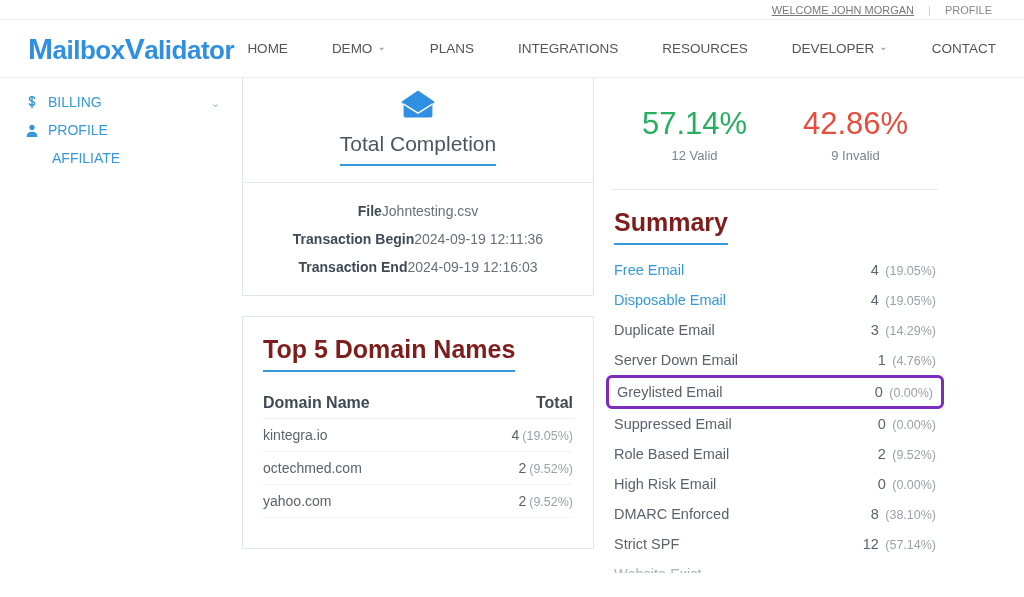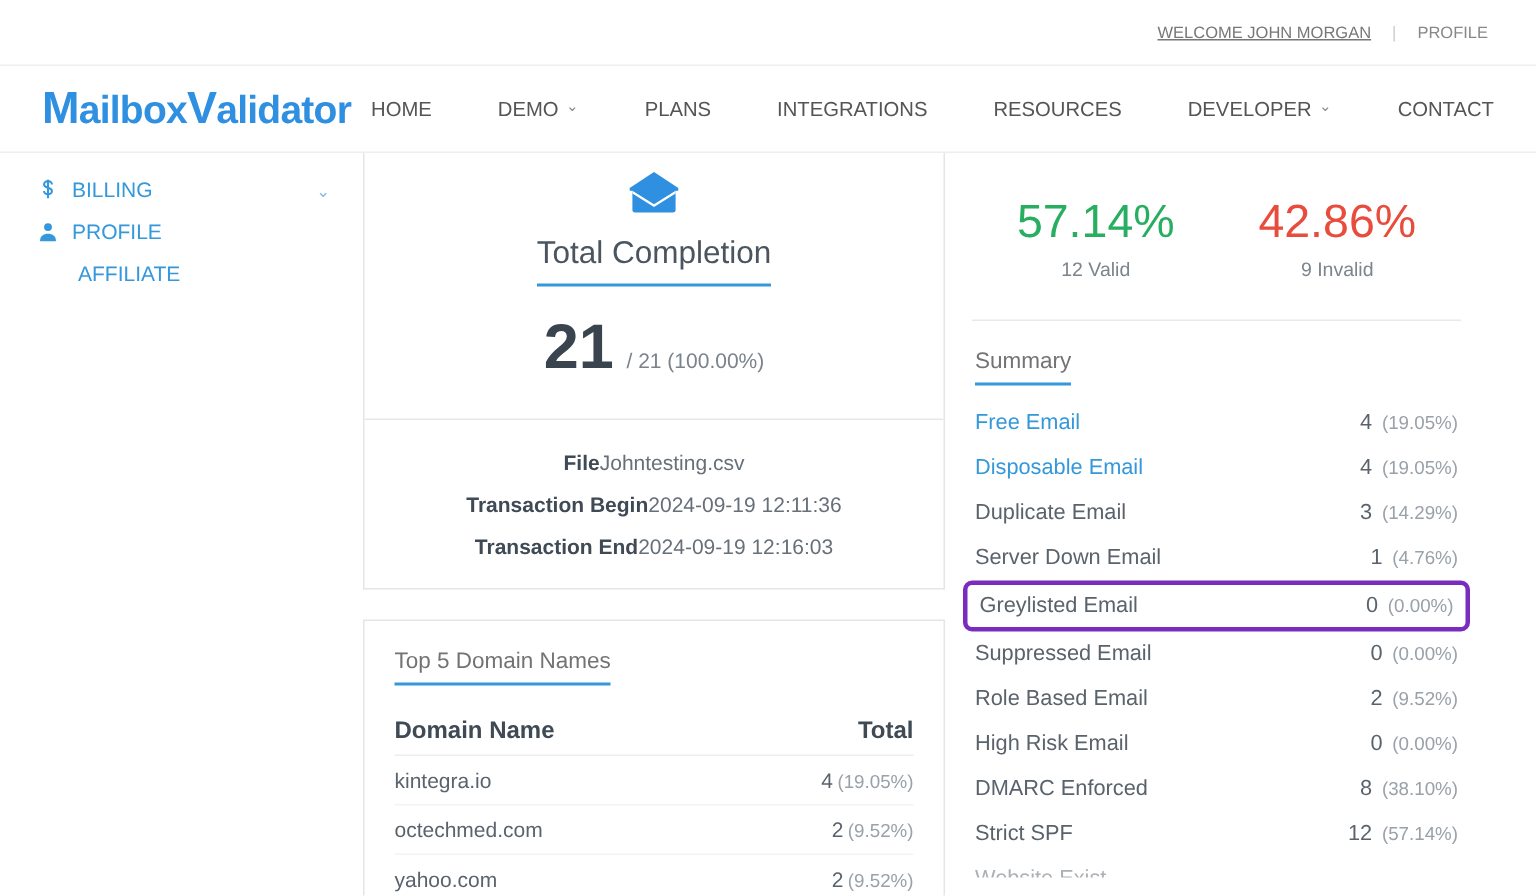--- a/index.html
+++ b/index.html
@@ -1,20 +1,20 @@
 <!DOCTYPE html>
 <html><head>
 <meta charset="utf-8">
 <style>
   * { box-sizing: border-box; margin: 0; padding: 0; }
   html, body { width: 1024px; height: 597px; font-family: "Segoe UI", Arial, sans-serif; color: #4a5560; background:#fff; overflow:hidden; }
   a { color: #3498db; text-decoration: none; }
 
   
-  .utilbar { height: 44px; display:flex; justify-content:flex-end; align-items:center; padding: 0 24px; font-size: 11px; color:#888; border-bottom:1px solid #eee;}
+  .utilbar { height: 20px; display:flex; justify-content:flex-end; align-items:center; padding: 0 24px; font-size: 11px; color:#888; border-bottom:1px solid #eee;}
   .utilbar a { color:#777; text-decoration: underline; margin-right:8px;}
   .utilbar .sep { margin: 0 6px; color:#ccc;}
   .utilbar .logout { color:#888; text-decoration:none; margin-left:8px;}
 
   
   .header { height: 58px; display:flex; align-items:center; padding: 0 28px; border-bottom:1px solid #eee; }
   .logo { display:flex; align-items:baseline; font-weight:600; }
   .logo .mail { color:#2f8fe0; font-size:26px; letter-spacing:-.5px; }
   .logo .mail .big { font-size:30px; }
   .nav { flex:1; display:flex; justify-content:flex-end; gap: 44px; font-size:13.5px; color:#4a5560; font-weight:500;}
@@ -24,41 +24,41 @@
   
   .main { display:flex; height: calc(597px - 30px - 58px); }
   .sidebar { width: 242px; padding: 10px 16px 10px 24px; font-size:14px;}
   .side-item { display:flex; align-items:flex-end; gap:8px; padding: 6px 0; color:#3498db; font-weight:500; position:relative;}
   .side-item .chevright { margin-left:auto; font-size:11px; color:#8fb8d8; margin-right:6px;}
   .side-sub { padding-left: 28px; color:#3498db; padding-top:6px; padding-bottom:6px;}
   .icn { display:inline-flex; width:16px; height:16px; align-items:center; justify-content:center;}
 
   
   .content { flex:1; display:flex; gap:20px; padding: 0 10px 0 0; overflow:hidden;}
-  .col-left { width: 388px; display:flex; flex-direction:column; gap:20px; }
+  .col-left { width: 352px; display:flex; flex-direction:column; gap:20px; }
   .col-right { width: 326px; padding-right:4px; }
 
   .card { border:1px solid #e2e6ea; background:#fff; padding: 18px 20px 14px; }
   .card.flushtop { border-top:none; }
 
   
   .envelope-wrap { text-align:center; }
   .env-icon { width:36px; height:30px; margin: -6px auto 8px; }
   .tc-title { font-size: 21px; color:#4a5560; text-align:center; border-bottom:2px solid #3498db; padding-bottom:8px; display:inline-block;}
   .tc-title-wrap { text-align:center; margin-bottom:16px;}
   .tc-number-row { text-align:center; margin: 6px 0 24px; color:#6c7680;}
   .tc-big { font-size:42px; font-weight:600; color:#3a444e; display:inline-block; vertical-align:baseline;}
   .tc-rest { font-size:14px; color:#7a838c; vertical-align:baseline; margin-left:4px;}
   .meta-divider { border:none; border-top:1px solid #e6e9ec; margin: 4px -20px 14px; }
   .meta-row { display:flex; justify-content:center; font-size:14px; padding:6px 0;}
   .meta-row .k { font-weight:600; color:#3f4a55;}
   .meta-row .v { color:#676f78;}
 
   
-  .sec-title { font-size:15px; color:#737373; border-bottom:2px solid #3498db; display:inline-block; padding-bottom:6px; margin-bottom:16px;}
+  .sec-title { font-size:25px; color:#7f1d1d; border-bottom:2px solid #3498db; display:inline-block; padding-bottom:6px; margin-bottom:16px;font-weight:bold;}
   .domtable .hdr { display:flex; justify-content:space-between; font-weight:600; color:#3f4a55; border-bottom:1px solid #eceef0; padding:6px 0;}
   .domtable .row { display:flex; justify-content:space-between; padding:8px 0; font-size:14px; color:#5a636c; border-bottom:1px solid #f2f3f5;}
   .domtable .row:last-child { border-bottom:none;}
   .num { color:#5a636c;}
   .pct { color:#9aa1a8; font-size:12.5px; margin-left:3px;}
 
   
   .stat-row { display:flex; justify-content:space-around; text-align:center; padding: 28px 0 16px;}
   .stat-big { font-size:31px; font-weight:400;}
   .stat-green { color:#27ae60;}
@@ -147,24 +147,20 @@
       <div class="card flushtop">
         <div class="envelope-wrap">
           <svg class="env-icon" viewBox="0 0 40 32">
             <path fill="#2f8fe0" d="M20 0 38 12v2H2v-2z"></path>
             <rect x="4" y="12" width="32" height="18" rx="2" fill="#2f8fe0"></rect>
             <path fill="#ffffff" d="M4 14 20 24 36 14v2L20 26 4 16z"></path>
           </svg>
         </div>
         <div class="tc-title-wrap">
           <span class="tc-title">Total Completion</span>
-        </div>
-        <div class="tc-number-row">
-          <span class="tc-big">21</span>
-          <span class="tc-rest">/ 21 (100.00%)</span>
         </div>
         <hr class="meta-divider">
         <div class="meta-row">
           <span class="k">File</span>
           <span class="v">Johntesting.csv</span>
         </div>
         <div class="meta-row">
           <span class="k">Transaction Begin</span>
           <span class="v">2024-09-19 12:11:36</span>
         </div>

